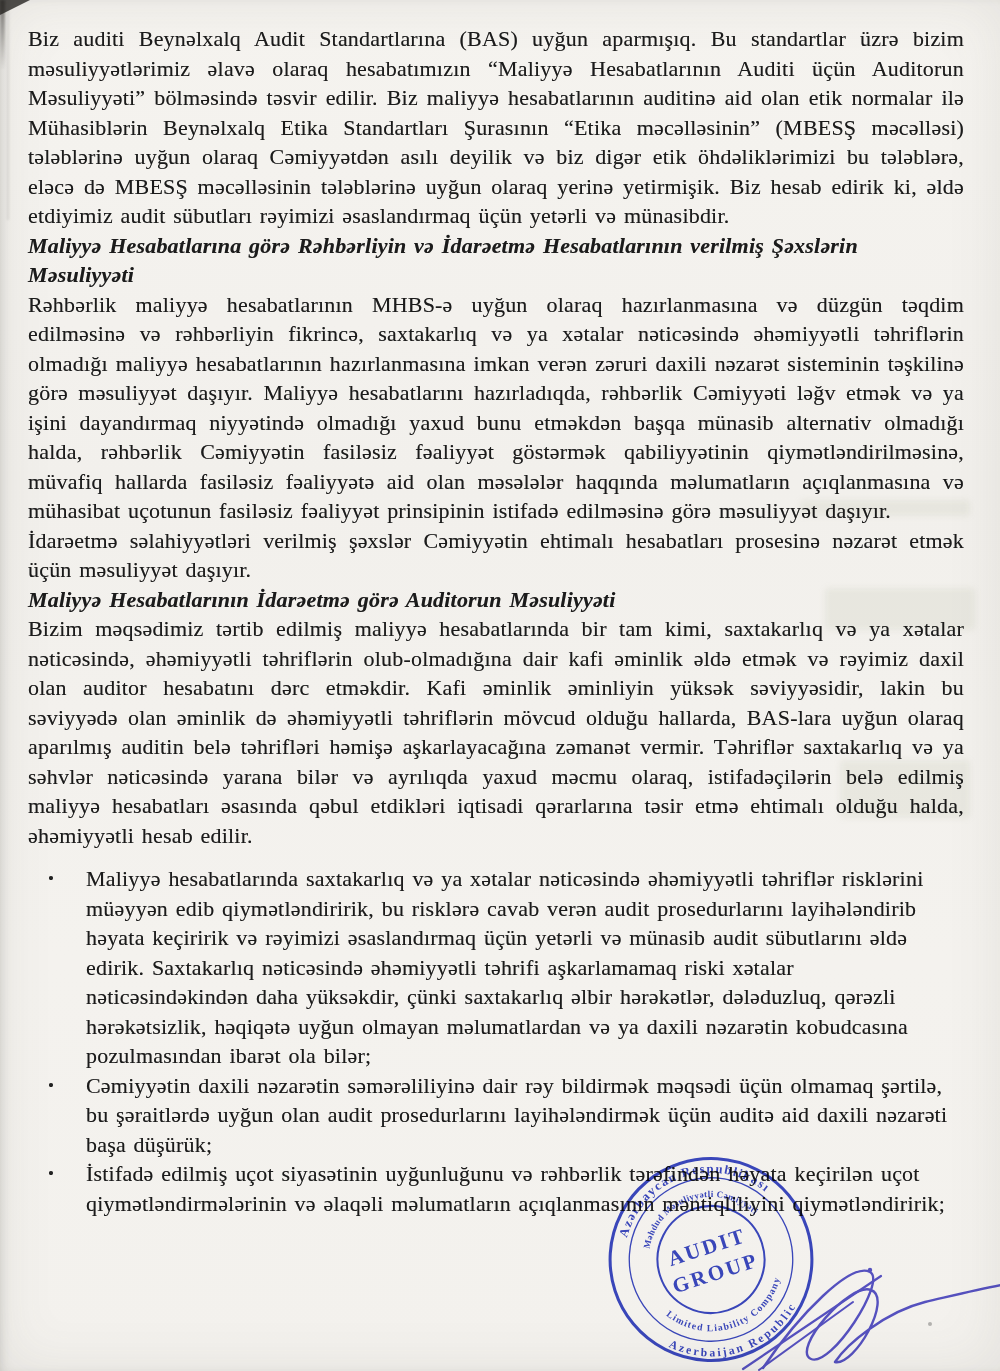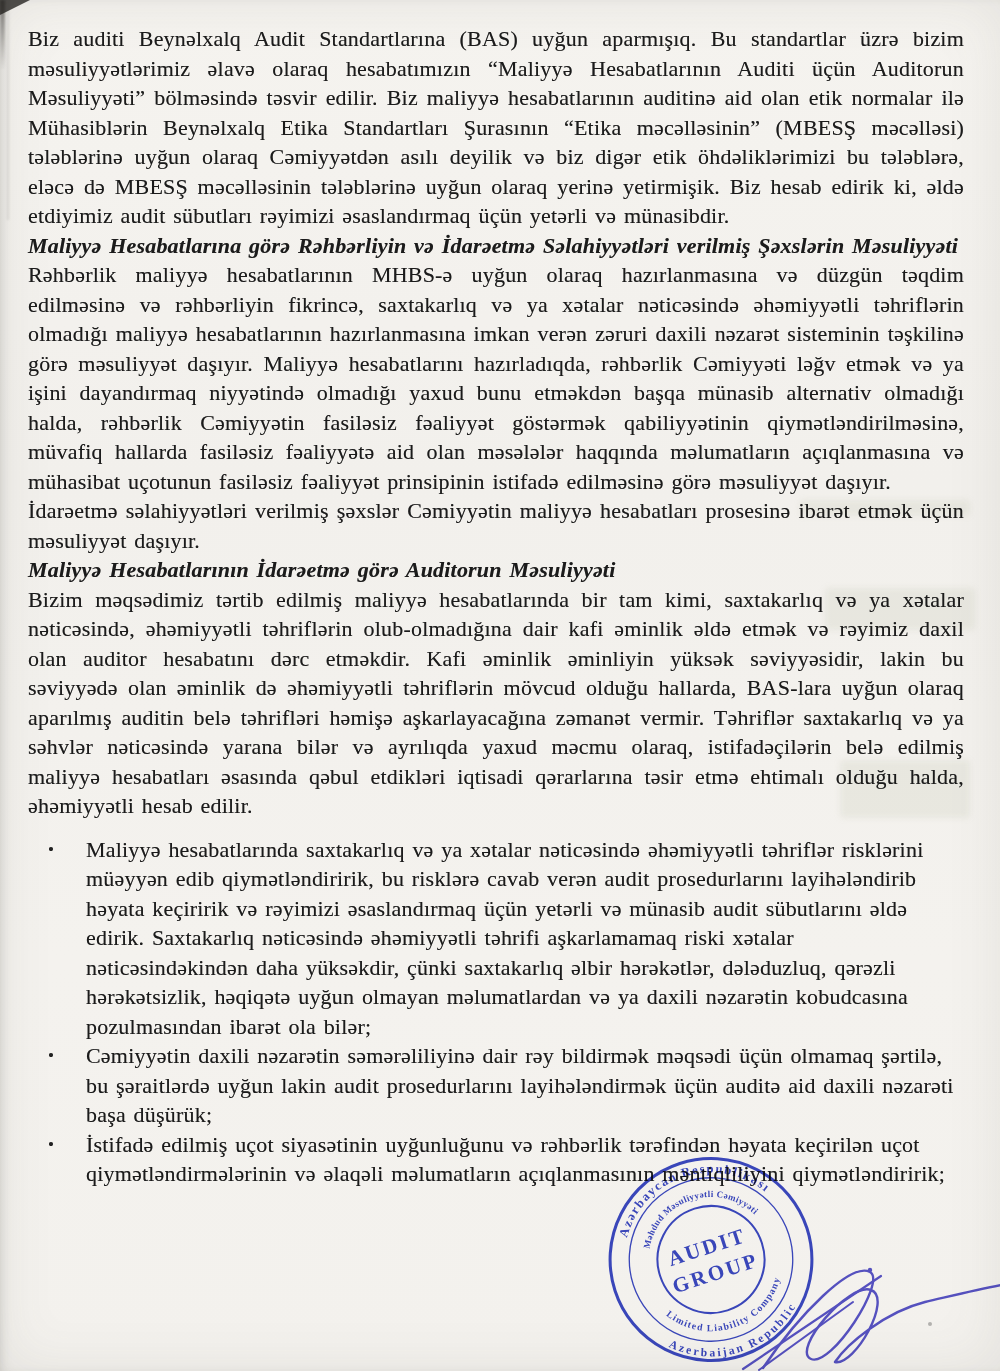--- a/index.html
+++ b/index.html
@@ -73,34 +73,34 @@
   <div class="corner-artifact"></div>
   <div class="edge-strip"></div>
   <div class="fold-line"></div>
   <div class="bleed" style="left:800px;top:500px;width:170px;height:16px;"></div>
   <div class="bleed" style="left:825px;top:588px;width:150px;height:42px;"></div>
   <div class="bleed" style="left:840px;top:760px;width:130px;height:58px;"></div>
   <div class="speck" style="left:928px;top:1322px;"></div>
 
   <div class="content">
     <p>Biz auditi Beynəlxalq Audit Standartlarına (BAS) uyğun aparmışıq. Bu standartlar üzrə bizim məsuliyyətlərimiz əlavə olaraq hesabatımızın “Maliyyə Hesabatlarının Auditi üçün Auditorun Məsuliyyəti” bölməsində təsvir edilir. Biz maliyyə hesabatlarının auditinə aid olan etik normalar ilə Mühasiblərin Beynəlxalq Etika Standartları Şurasının “Etika məcəlləsinin” (MBESŞ məcəlləsi) tələblərinə uyğun olaraq Cəmiyyətdən asılı deyilik və biz digər etik öhdəliklərimizi bu tələblərə, eləcə də MBESŞ məcəlləsinin tələblərinə uyğun olaraq yerinə yetirmişik. Biz hesab edirik ki, əldə etdiyimiz audit sübutları rəyimizi əsaslandırmaq üçün yetərli və münasibdir.</p>
-    <p class="hd">Maliyyə Hesabatlarına görə Rəhbərliyin və İdarəetmə Səlahiyyətləri verilmiş Şəxslərin Məsuliyyəti</p>
+    <p class="hd">Maliyyə Hesabatlarına görə Rəhbərliyin və İdarəetmə Hesabatlarının verilmiş Şəxslərin Məsuliyyəti</p>
     <p>Rəhbərlik maliyyə hesabatlarının MHBS-ə uyğun olaraq hazırlanmasına və düzgün təqdim edilməsinə və rəhbərliyin fikrincə, saxtakarlıq və ya xətalar nəticəsində əhəmiyyətli təhriflərin olmadığı maliyyə hesabatlarının hazırlanmasına imkan verən zəruri daxili nəzarət sisteminin təşkilinə görə məsuliyyət daşıyır. Maliyyə hesabatlarını hazırladıqda, rəhbərlik Cəmiyyəti ləğv etmək və ya işini dayandırmaq niyyətində olmadığı yaxud bunu etməkdən başqa münasib alternativ olmadığı halda, rəhbərlik Cəmiyyətin fasiləsiz fəaliyyət göstərmək qabiliyyətinin qiymətləndirilməsinə, müvafiq hallarda fasiləsiz fəaliyyətə aid olan məsələlər haqqında məlumatların açıqlanmasına və mühasibat uçotunun fasiləsiz fəaliyyət prinsipinin istifadə edilməsinə görə məsuliyyət daşıyır.</p>
-    <p>İdarəetmə səlahiyyətləri verilmiş şəxslər Cəmiyyətin maliyyə hesabatları prosesinə ibarət etmək üçün məsuliyyət daşıyır.</p>
+    <p>İdarəetmə səlahiyyətləri verilmiş şəxslər Cəmiyyətin ehtimalı hesabatları prosesinə nəzarət etmək üçün məsuliyyət daşıyır.</p>
     <p class="hd">Maliyyə Hesabatlarının İdarəetmə görə Auditorun Məsuliyyəti</p>
     <p>Bizim məqsədimiz tərtib edilmiş maliyyə hesabatlarında bir tam kimi, saxtakarlıq və ya xətalar nəticəsində, əhəmiyyətli təhriflərin olub-olmadığına dair kafi əminlik əldə etmək və rəyimiz daxil olan auditor hesabatını dərc etməkdir. Kafi əminlik əminliyin yüksək səviyyəsidir, lakin bu səviyyədə olan əminlik də əhəmiyyətli təhriflərin mövcud olduğu hallarda, BAS-lara uyğun olaraq aparılmış auditin belə təhrifləri həmişə aşkarlayacağına zəmanət vermir. Təhriflər saxtakarlıq və ya səhvlər nəticəsində yarana bilər və ayrılıqda yaxud məcmu olaraq, istifadəçilərin belə edilmiş maliyyə hesabatları əsasında qəbul etdikləri iqtisadi qərarlarına təsir etmə ehtimalı olduğu halda, əhəmiyyətli hesab edilir.</p>
 
     <div class="bullets">
       <div class="bullet">
         <span class="dot">•</span>
         <span class="btxt">Maliyyə hesabatlarında saxtakarlıq və ya xətalar nəticəsində əhəmiyyətli təhriflər risklərini müəyyən edib qiymətləndiririk, bu risklərə cavab verən audit prosedurlarını layihələndirib həyata keçiririk və rəyimizi əsaslandırmaq üçün yetərli və münasib audit sübutlarını əldə edirik. Saxtakarlıq nəticəsində əhəmiyyətli təhrifi aşkarlamamaq riski xətalar nəticəsindəkindən daha yüksəkdir, çünki saxtakarlıq əlbir hərəkətlər, dələduzluq, qərəzli hərəkətsizlik, həqiqətə uyğun olmayan məlumatlardan və ya daxili nəzarətin kobudcasına pozulmasından ibarət ola bilər;</span>
       </div>
       <div class="bullet">
         <span class="dot">•</span>
-        <span class="btxt">Cəmiyyətin daxili nəzarətin səmərəliliyinə dair rəy bildirmək məqsədi üçün olmamaq şərtilə, bu şəraitlərdə uyğun lakin audit prosedurlarını layihələndirmək üçün auditə aid daxili nəzarəti başa düşürük;</span>
+        <span class="btxt">Cəmiyyətin daxili nəzarətin səmərəliliyinə dair rəy bildirmək məqsədi üçün olmamaq şərtilə, bu şəraitlərdə uyğun olan audit prosedurlarını layihələndirmək üçün auditə aid daxili nəzarəti başa düşürük;</span>
       </div>
       <div class="bullet">
         <span class="dot">•</span>
         <span class="btxt">İstifadə edilmiş uçot siyasətinin uyğunluğunu və rəhbərlik tərəfindən həyata keçirilən uçot qiymətləndirmələrinin və əlaqəli məlumatların açıqlanmasının məntiqliliyini qiymətləndiririk;</span>
       </div>
     </div>
   </div>
 
   <svg class="stamp" viewBox="0 0 220 220" aria-hidden="true">
     <defs>

